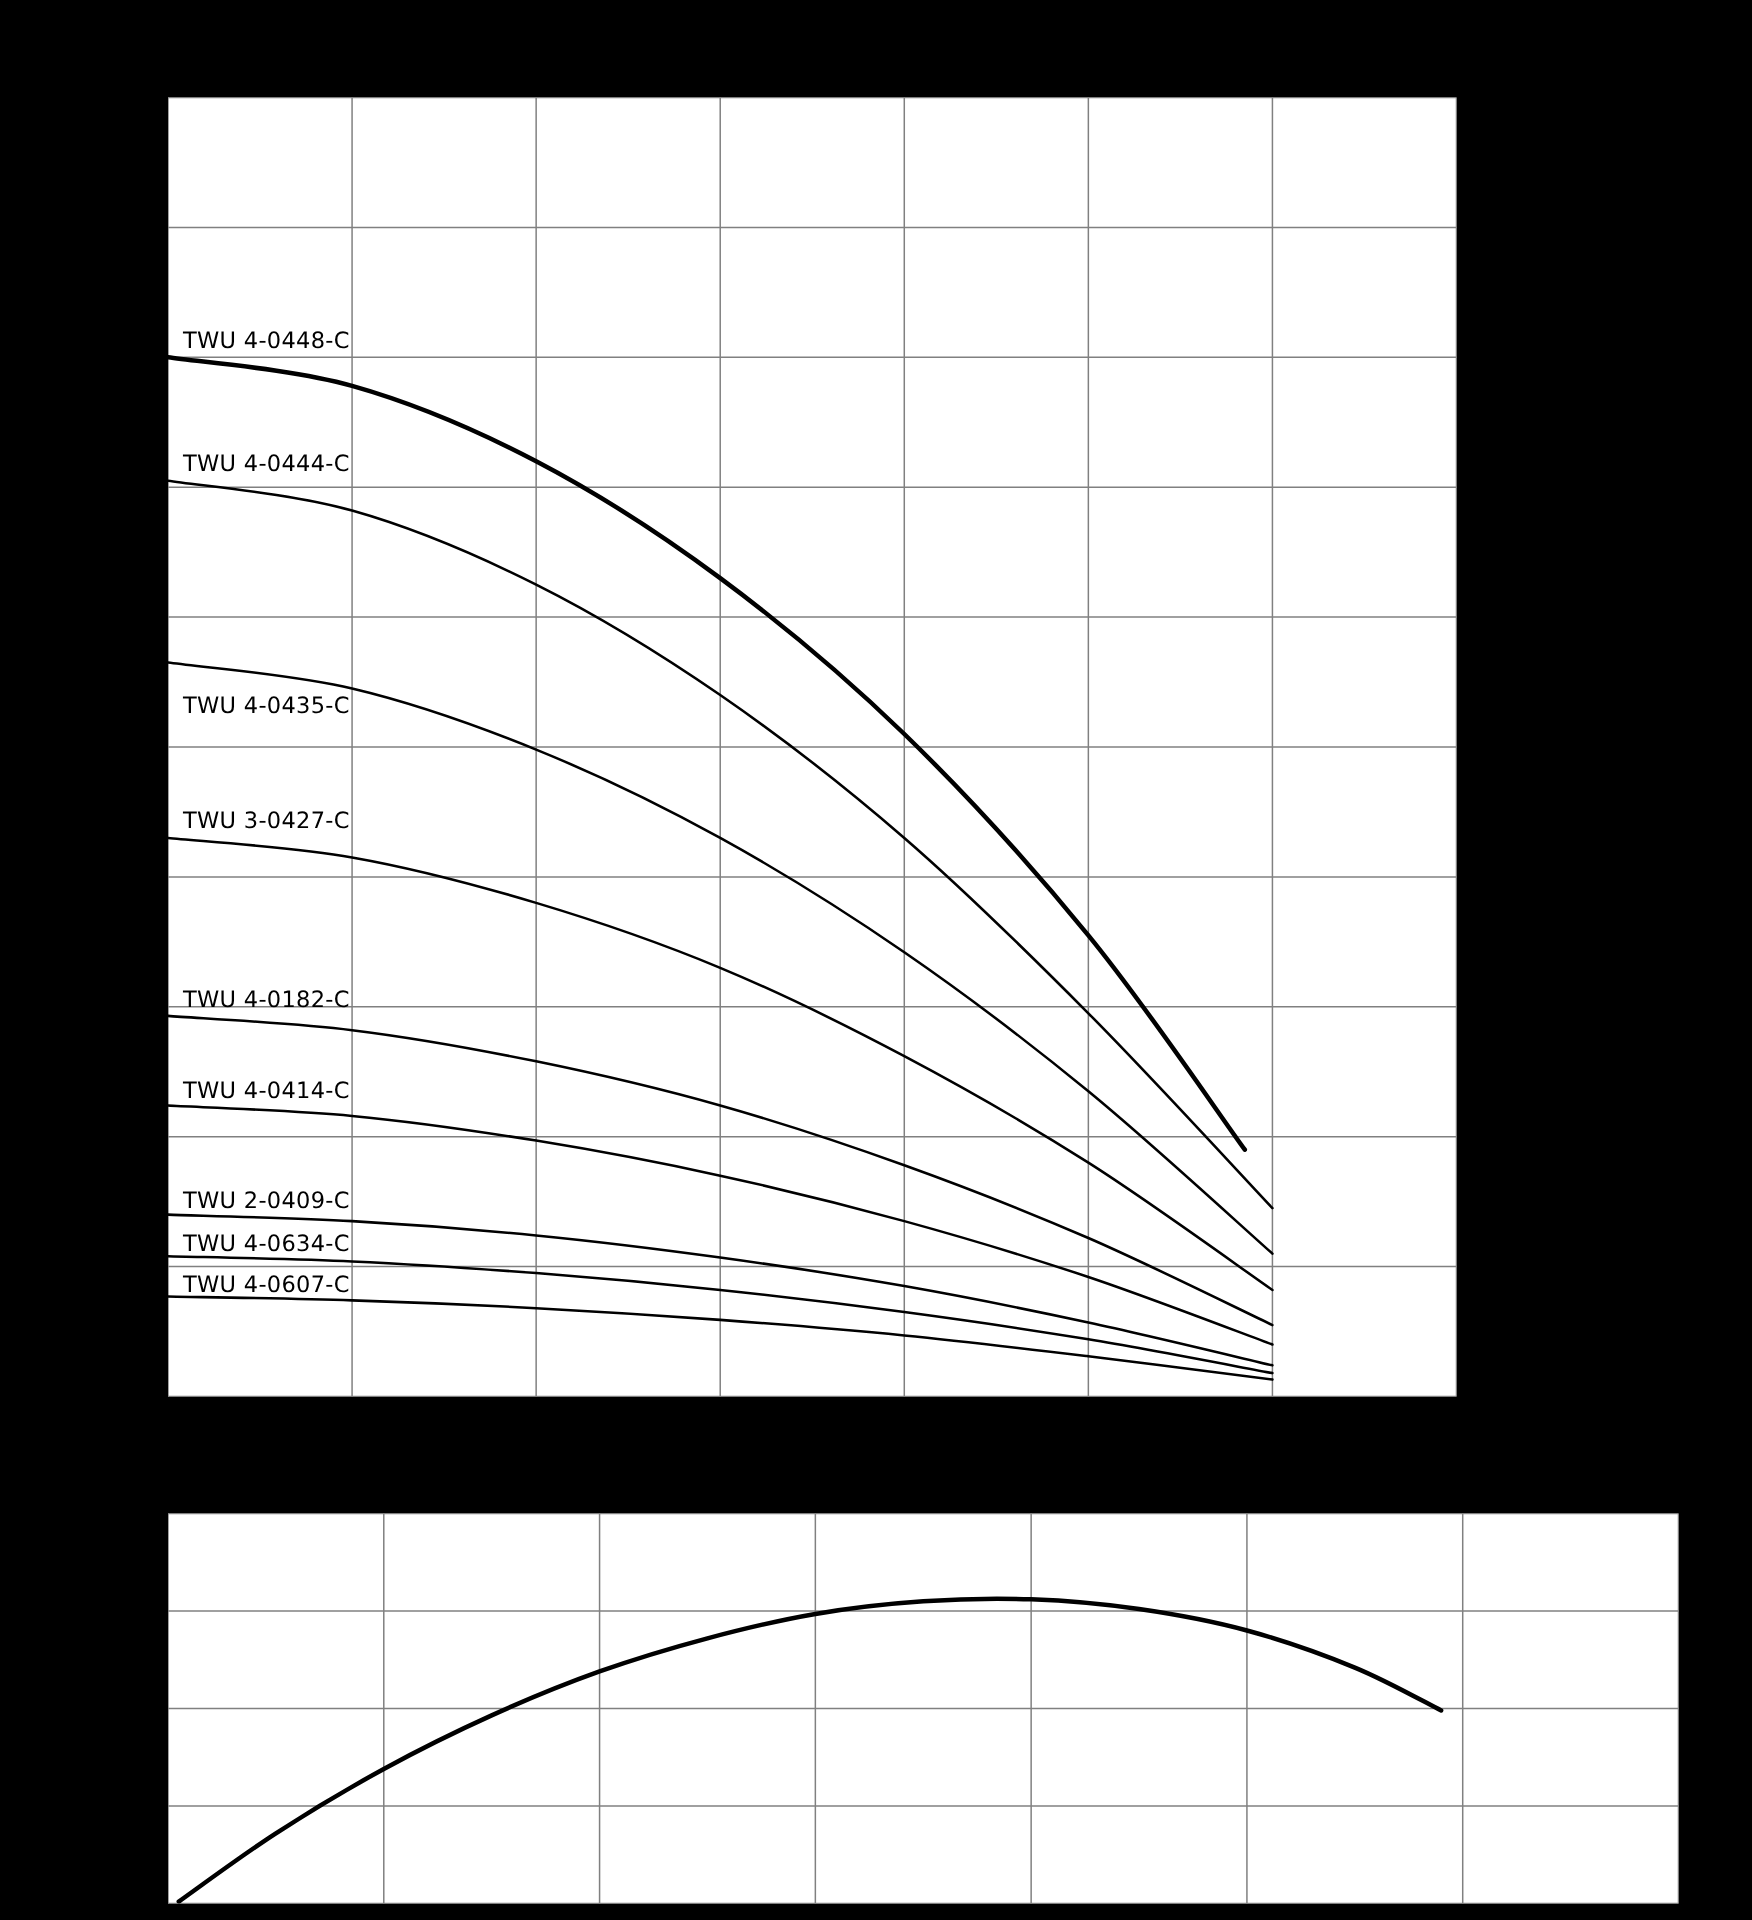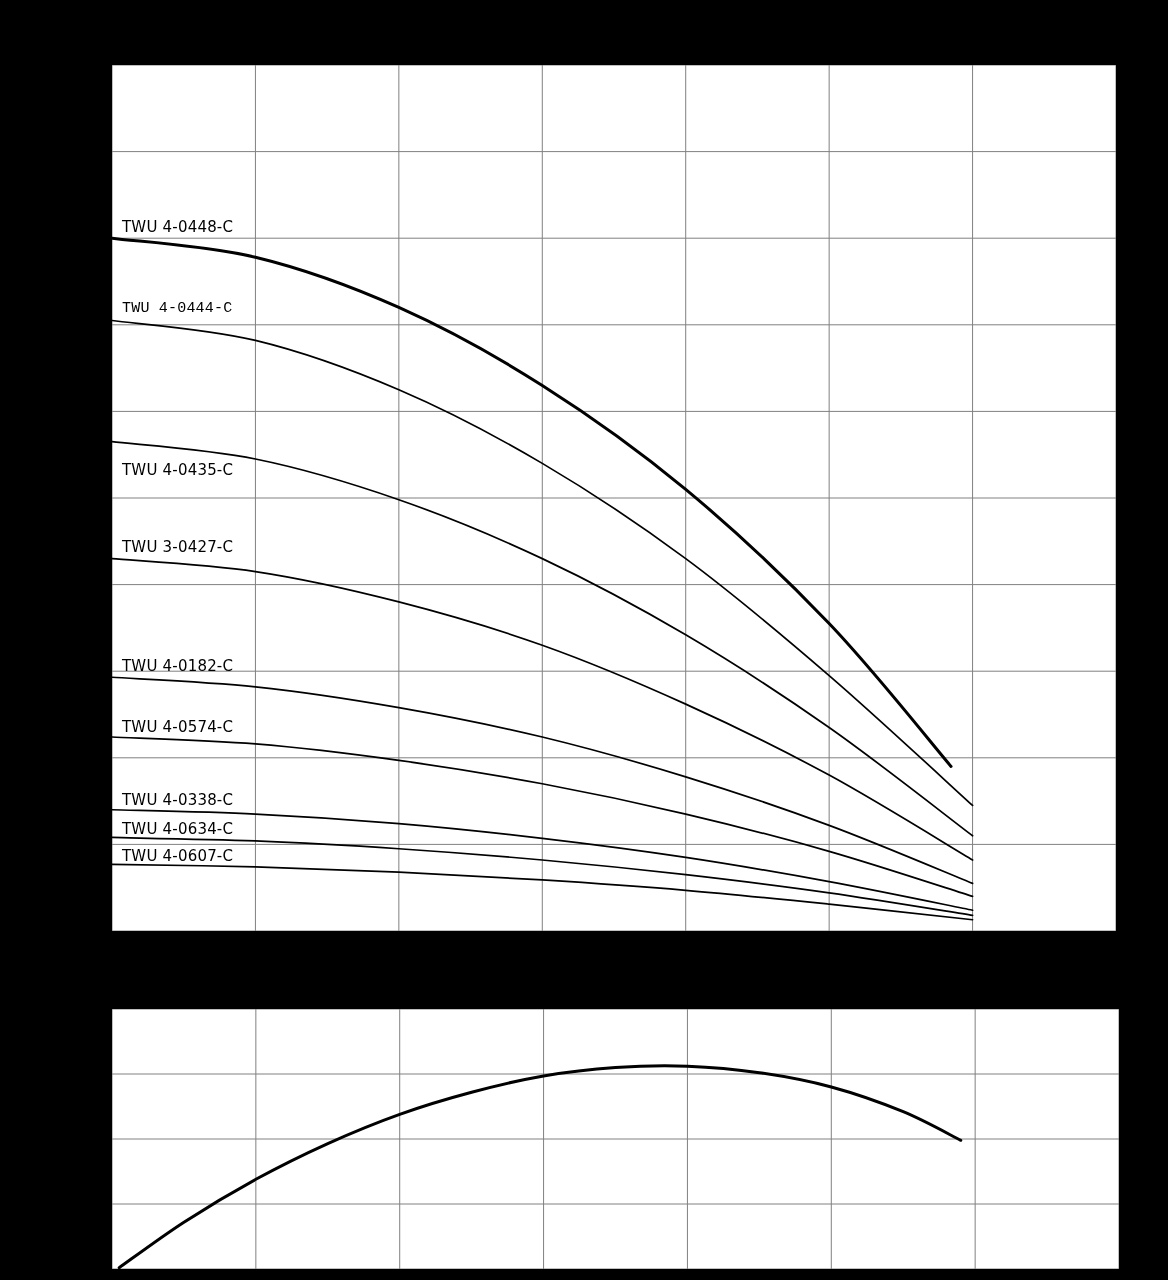--- a/index.html
+++ b/index.html
@@ -25,21 +25,21 @@
 
   
   .panel {
     position: absolute;
     background: #ffffff;
     box-sizing: border-box;
   }
   #head-panel {
     left: 112px;
     top: 65px;
-    width: 1004px;
+    width: 859px;
     height: 866px;
   }
   #power-panel {
     left: 112px;
     top: 1009px;
     width: 1007px;
     height: 260px;
   }
 
   .grid-svg, .curve-svg, .label-layer {
@@ -93,26 +93,26 @@
         <path d="M 0.00 376.71 C 23.98 379.60, 95.90 384.36, 143.86 394.03 C 191.81 403.70, 239.76 418.13, 287.71 434.73 C 335.67 451.33, 383.62 471.10, 431.57 493.62 C 479.52 516.14, 527.48 541.68, 575.43 569.83 C 623.38 597.97, 671.33 629.00, 719.29 662.49 C 767.24 695.98, 839.17 752.70, 863.14 770.74" fill="none" stroke="#000000" stroke-width="1.7" stroke-linecap="round" vector-effect="non-scaling-stroke"></path>
         <path d="M 0.00 493.62 C 23.98 495.78, 95.90 499.39, 143.86 506.61 C 191.81 513.83, 239.76 524.65, 287.71 536.92 C 335.67 549.19, 383.62 563.19, 431.57 580.22 C 479.52 597.25, 527.48 617.46, 575.43 639.11 C 623.38 660.76, 671.33 684.14, 719.29 710.12 C 767.24 736.10, 839.17 780.84, 863.14 794.99" fill="none" stroke="#000000" stroke-width="1.7" stroke-linecap="round" vector-effect="non-scaling-stroke"></path>
         <path d="M 0.00 612.26 C 23.98 613.85, 95.90 616.74, 143.86 621.79 C 191.81 626.84, 239.76 634.20, 287.71 642.57 C 335.67 650.94, 383.62 660.47, 431.57 672.02 C 479.52 683.56, 527.48 697.13, 575.43 711.85 C 623.38 726.57, 671.33 742.59, 719.29 760.35 C 767.24 778.10, 839.17 808.70, 863.14 818.37" fill="none" stroke="#000000" stroke-width="1.7" stroke-linecap="round" vector-effect="non-scaling-stroke"></path>
         <path d="M 0.00 672.02 C 23.98 673.17, 95.90 675.05, 143.86 678.94 C 191.81 682.84, 239.76 688.76, 287.71 695.40 C 335.67 702.04, 383.62 709.83, 431.57 718.78 C 479.52 727.73, 527.48 737.83, 575.43 749.09 C 623.38 760.35, 671.33 772.62, 719.29 786.33 C 767.24 800.04, 839.17 823.85, 863.14 831.36" fill="none" stroke="#000000" stroke-width="1.7" stroke-linecap="round" vector-effect="non-scaling-stroke"></path>
         <path d="M 0.00 744.76 C 23.98 745.48, 95.90 746.78, 143.86 749.09 C 191.81 751.40, 239.76 754.57, 287.71 758.62 C 335.67 762.66, 383.62 767.71, 431.57 773.34 C 479.52 778.97, 527.48 785.17, 575.43 792.39 C 623.38 799.61, 671.33 807.83, 719.29 816.64 C 767.24 825.44, 839.17 840.45, 863.14 845.22" fill="none" stroke="#000000" stroke-width="1.7" stroke-linecap="round" vector-effect="non-scaling-stroke"></path>
         <path d="M 0.00 772.47 C 23.98 773.05, 95.90 774.06, 143.86 775.94 C 191.81 777.81, 239.76 780.55, 287.71 783.73 C 335.67 786.91, 383.62 790.66, 431.57 794.99 C 479.52 799.32, 527.48 804.23, 575.43 809.71 C 623.38 815.19, 671.33 821.11, 719.29 827.90 C 767.24 834.68, 839.17 846.66, 863.14 850.41" fill="none" stroke="#000000" stroke-width="1.7" stroke-linecap="round" vector-effect="non-scaling-stroke"></path>
         <path d="M 0.00 799.32 C 23.98 799.75, 95.90 800.62, 143.86 801.92 C 191.81 803.21, 239.76 804.95, 287.71 807.11 C 335.67 809.28, 383.62 811.88, 431.57 814.91 C 479.52 817.94, 527.48 821.26, 575.43 825.30 C 623.38 829.34, 671.33 834.25, 719.29 839.15 C 767.24 844.06, 839.17 852.14, 863.14 854.74" fill="none" stroke="#000000" stroke-width="1.7" stroke-linecap="round" vector-effect="non-scaling-stroke"></path>
       </svg>
     <div class="label-layer" id="head-labels">
         <div class="curve-label" style="left: 10px; top: 152.87px;">TWU 4-0448-C</div>
-        <div class="curve-label" style="left: 10px; top: 235.14px; font-family: Liberation Mono, monospace;">TWU 4-0444-C</div>
+        <div class="curve-label" style="left: 10px; top: 235.14px;">TWU 4-0444-C</div>
         <div class="curve-label" style="left: 10px; top: 356.38px; margin-top: 40px;">TWU 4-0435-C</div>
         <div class="curve-label" style="left: 10px; top: 473.29px;">TWU 3-0427-C</div>
         <div class="curve-label" style="left: 10px; top: 591.932px;">TWU 4-0182-C</div>
-        <div class="curve-label" style="left: 10px; top: 652.552px;">TWU 4-0574-C</div>
-        <div class="curve-label" style="left: 10px; top: 726.162px;">TWU 4-0338-C</div>
+        <div class="curve-label" style="left: 10px; top: 652.552px;">TWU 4-0414-C</div>
+        <div class="curve-label" style="left: 10px; top: 726.162px;">TWU 2-0409-C</div>
         <div class="curve-label" style="left: 10px; top: 754.74px;">TWU 4-0634-C</div>
         <div class="curve-label" style="left: 10px; top: 782.452px;">TWU 4-0607-C</div>
       </div>
   </div>
 
   <div class="panel" id="power-panel">
     <svg class="grid-svg" id="power-grid" viewBox="0 0 1007 260" preserveAspectRatio="none">
         <line x1="0" x2="0" y1="0" y2="260" stroke="#808080" stroke-width="1" vector-effect="non-scaling-stroke"></line>
         <line x1="143.85714285714286" x2="143.85714285714286" y1="0" y2="260" stroke="#808080" stroke-width="1" vector-effect="non-scaling-stroke"></line>
         <line x1="287.7142857142857" x2="287.7142857142857" y1="0" y2="260" stroke="#808080" stroke-width="1" vector-effect="non-scaling-stroke"></line>

